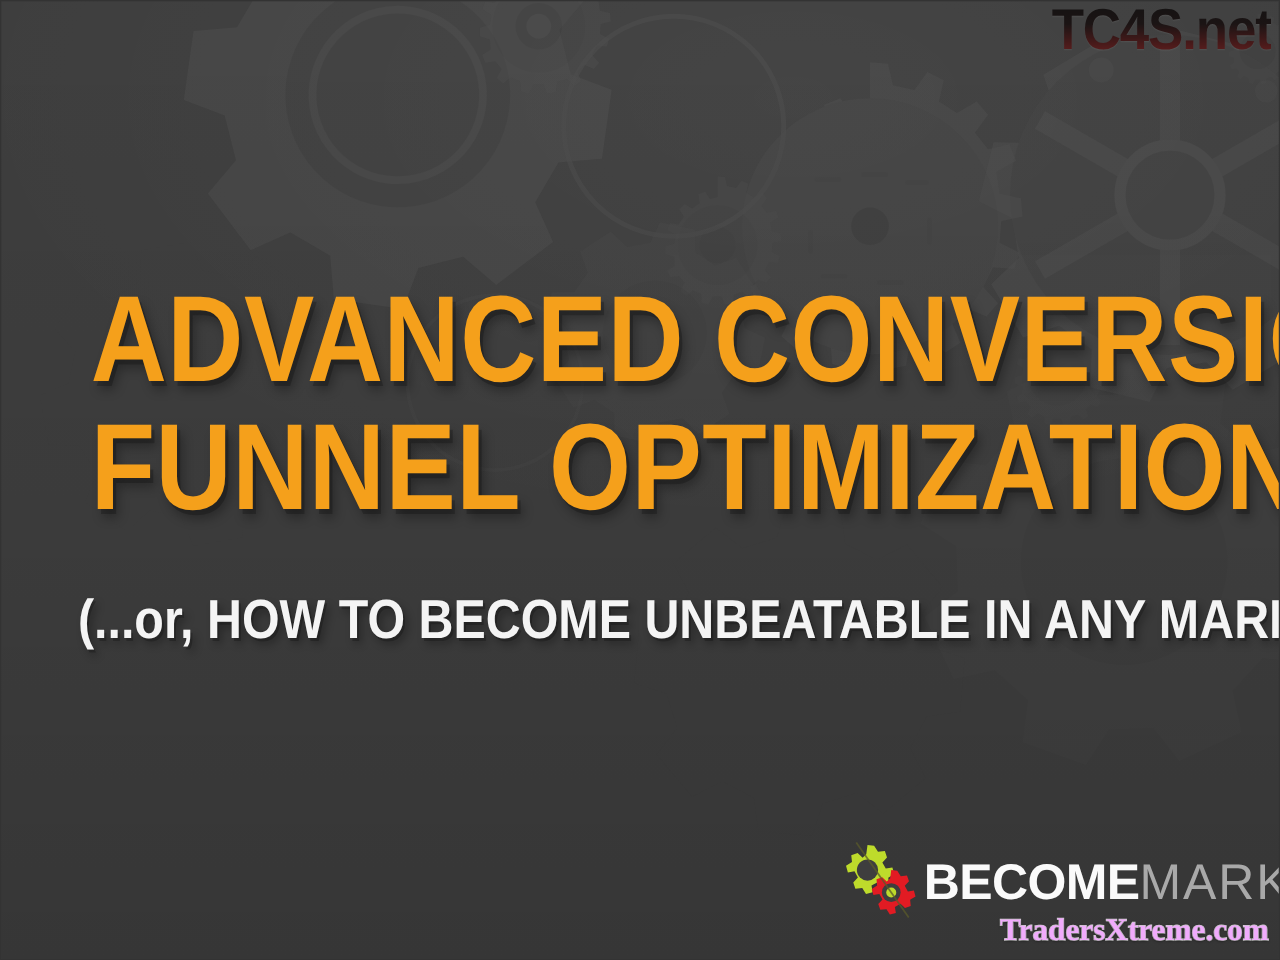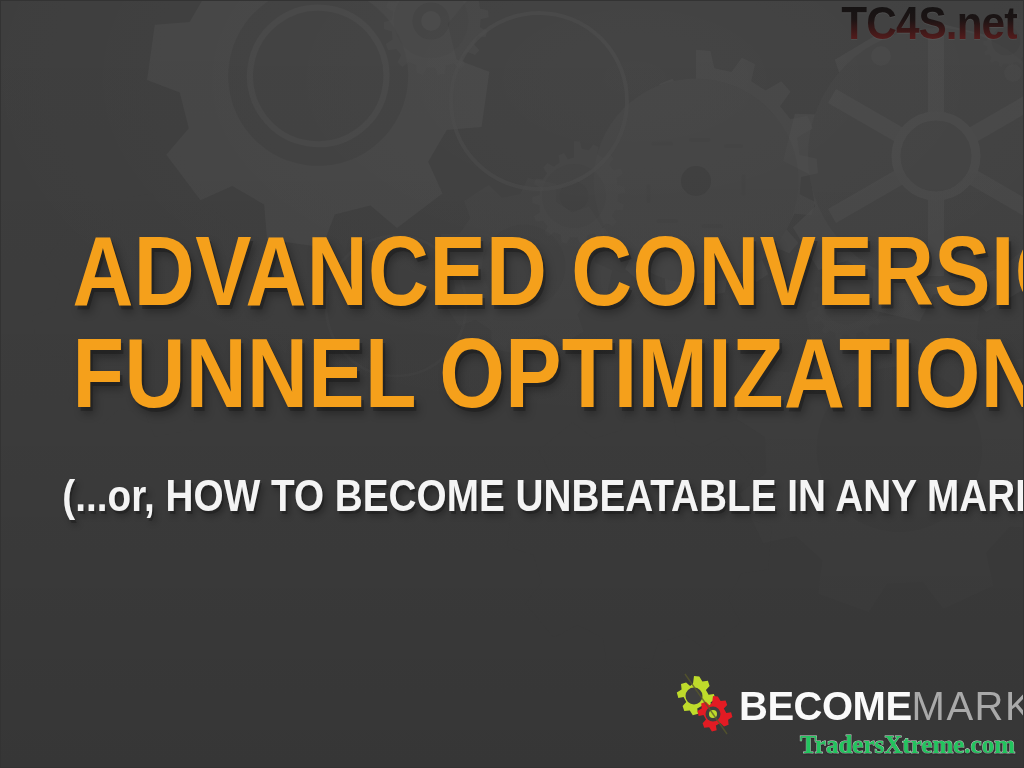--- a/index.html
+++ b/index.html
@@ -150,21 +150,21 @@
 
   
   #traders {
     position:absolute;
     right:8px; bottom:10px;
     font-family:"Liberation Serif","DejaVu Serif", serif;
     font-weight:bold;
     font-size:25px;
     line-height:1;
     letter-spacing:0px;
-    color:#22c55e;
+    color:#f0abfc;
     white-space:nowrap;
     -webkit-text-stroke:1.1px #D8D8D8;
     paint-order:stroke fill;
     text-shadow:0 1px 2px rgba(0,0,0,0.55);
   }
 </style>
 </head>
 <body>
 
 <div id="slide">

